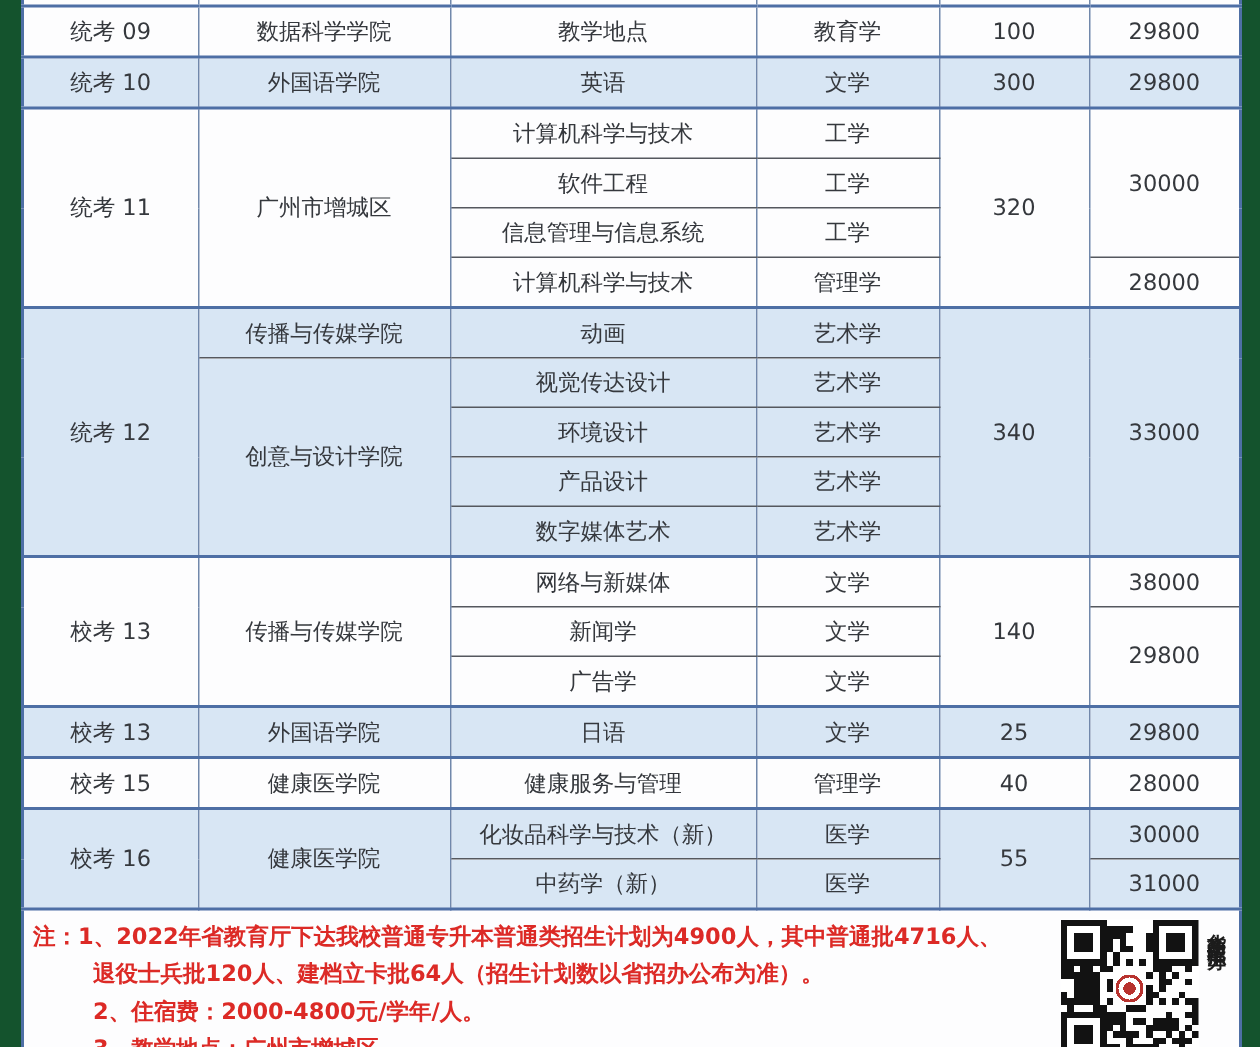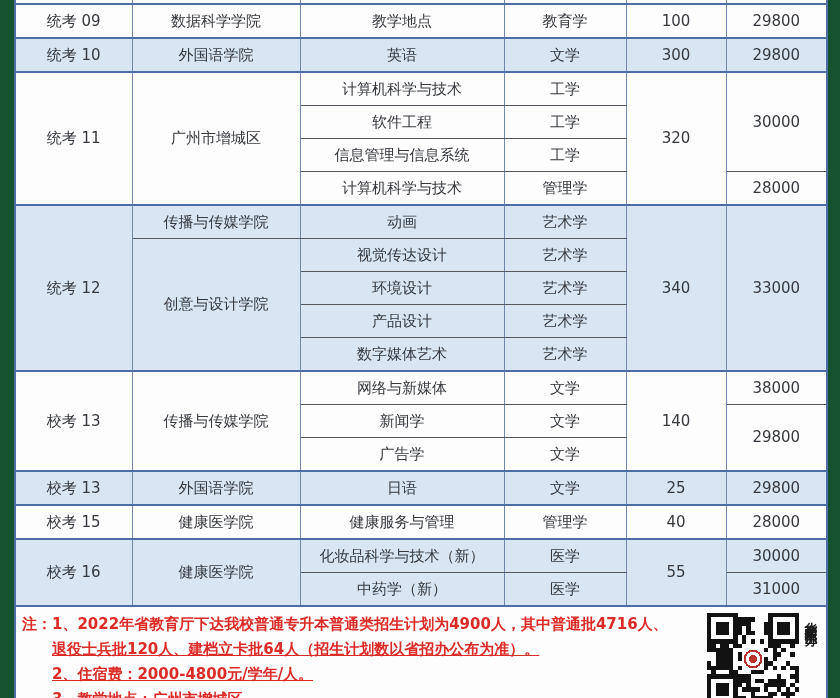--- a/index.html
+++ b/index.html
@@ -49,21 +49,21 @@
     align-items:flex-start;
     padding:5px 6px 0 6px;
   }
   .notes{
     flex:1;
     color:#dc2a26;
     font-weight:700;
     font-size:15px;
     line-height:25px;
   }
-  .notes .indent{margin-left:30px;text-decoration:underline;}
+  .notes .indent{margin-left:40px;}
   .qr-block{
     width:92px;height:92px;
     margin-top:1px;
     background:#fff;
     flex:0 0 auto;
   }
   .qr-svg{width:92px;height:92px;display:block;shape-rendering:crispEdges;}
   .qr-caption{
     writing-mode:vertical-rl;
     font-size:12.5px;

